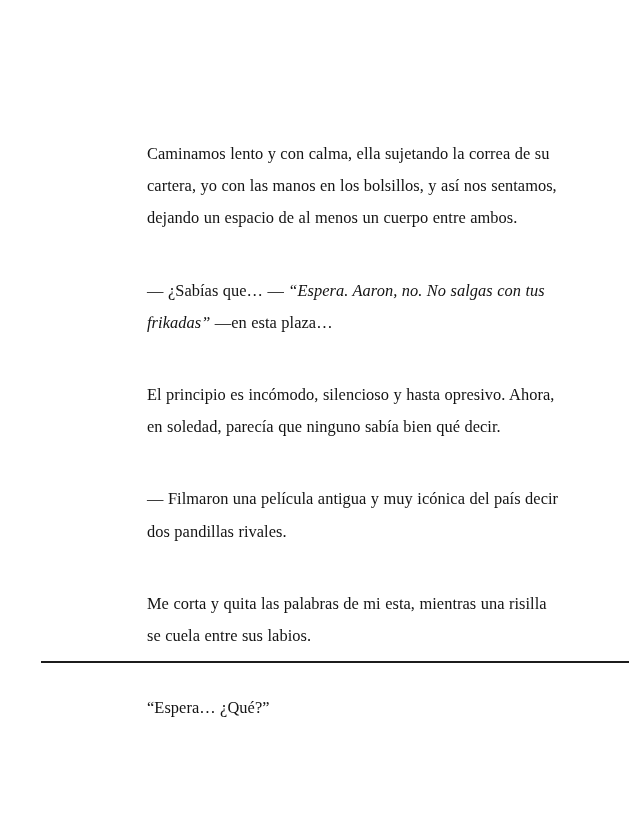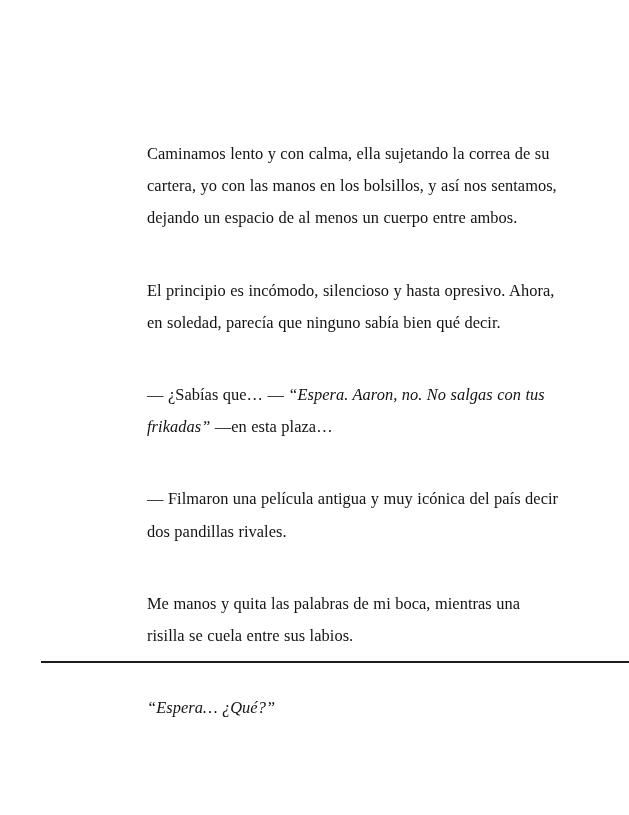--- a/index.html
+++ b/index.html
@@ -46,48 +46,47 @@
 
   .para:last-of-type {
     margin-bottom: 0;
   }
 
   .para .it {
     font-style: italic;
   }
 
   .para.all-italic {
-    font-style: italic;
   }
 
   .bottom-rule {
     position: absolute;
     left: 0;
     bottom: 2px;
     width: 629px;
     height: 2px;
     background: #1c1c1c;
   }
 </style>
 </head>
 <body>
 
 <div class="page">
 
   <div class="text-column">
 
     <p class="para">Caminamos lento y con calma, ella sujetando la correa de su cartera, yo con las manos en los bolsillos, y así nos sentamos, dejando un espacio de al menos un cuerpo entre ambos.</p>
 
+    <p class="para"><span>— ¿Sabías que… — </span><span class="it">“Espera. Aaron, no. No salgas con tus frikadas”</span><span> —en esta plaza…</span></p>
+
     <p class="para">El principio es incómodo, silencioso y hasta opresivo. Ahora, en soledad, parecía que ninguno sabía bien qué decir.</p>
-
-    <p class="para"><span>— ¿Sabías que… — </span><span class="it">“Espera. Aaron, no. No salgas con tus frikadas”</span><span> —en esta plaza…</span></p>
 
     <p class="para">— Filmaron una película antigua y muy icónica del país decir dos pandillas rivales.</p>
 
-    <p class="para">Me manos y quita las palabras de mi boca, mientras una risilla se cuela entre sus labios.</p>
+    <p class="para">Me corta y quita las palabras de mi esta, mientras una risilla se cuela entre sus labios.</p>
 
     <p class="para all-italic">“Espera… ¿Qué?”</p>
 
   </div>
 
   <div class="bottom-rule"></div>
 
 </div>
 
 </body></html>

